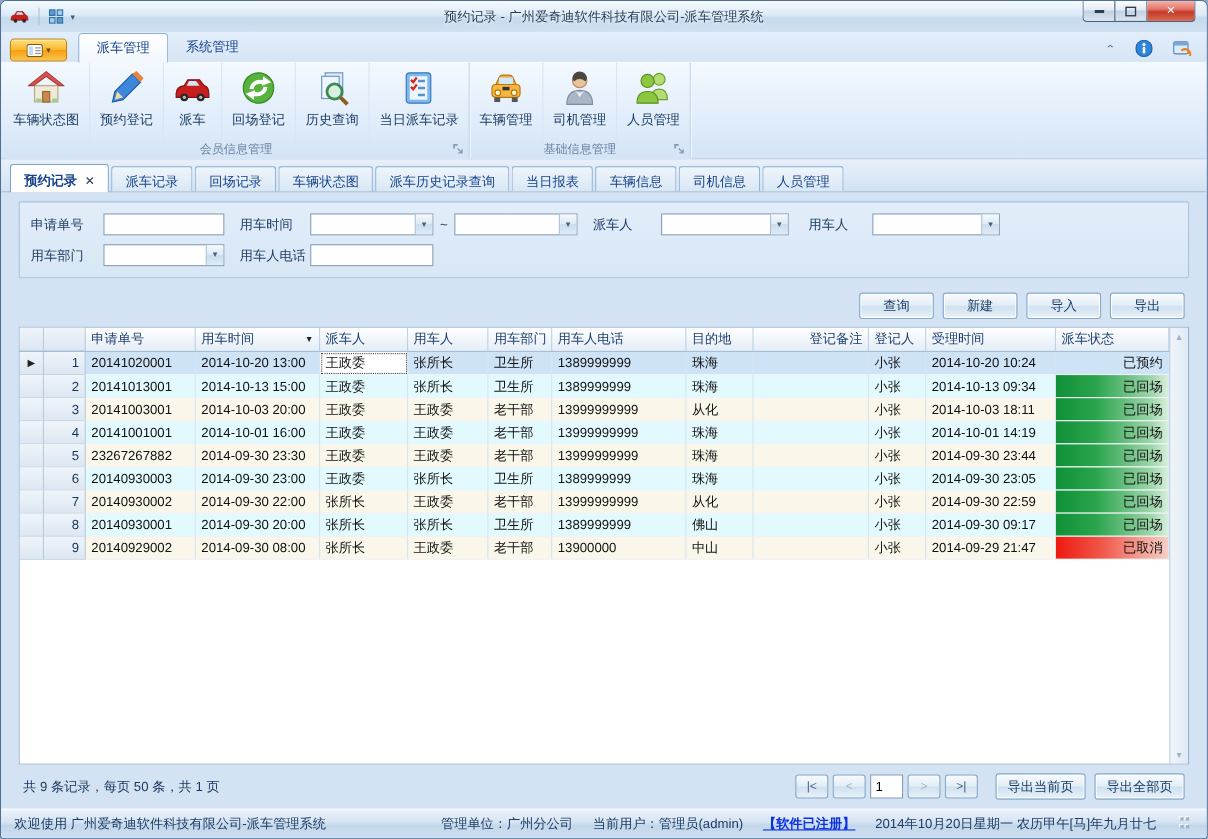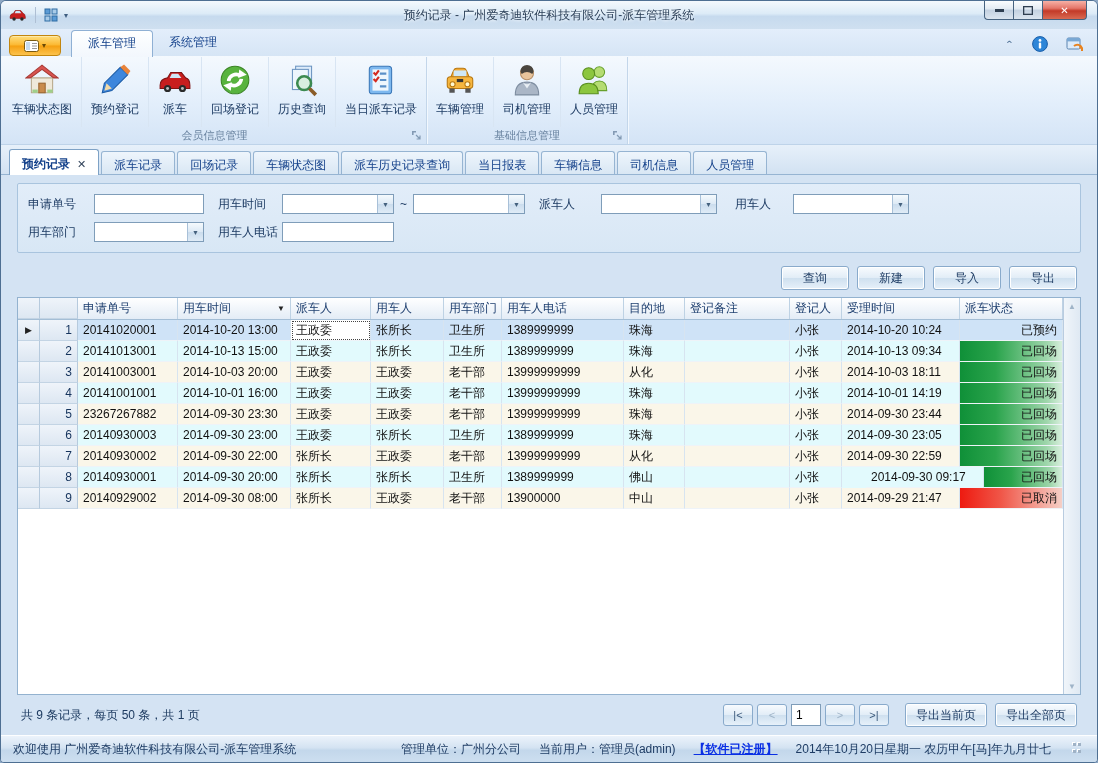--- a/index.html
+++ b/index.html
@@ -421,21 +421,21 @@
             </div>
             <div class="hcell" style="width: 58px;">
               <span>用车部门</span>
             </div>
             <div class="hcell" style="width: 122px;">
               <span>用车人电话</span>
             </div>
             <div class="hcell" style="width: 61px;">
               <span>目的地</span>
             </div>
-            <div class="hcell" style="width: 105px;">
+            <div class="hcell" style="width: 105px; justify-content: flex-end;">
               <span>登记备注</span>
             </div>
             <div class="hcell" style="width: 52px;">
               <span>登记人</span>
             </div>
             <div class="hcell" style="width: 118px;">
               <span>受理时间</span>
             </div>
             <div class="hcell" style="flex: 1 1 0%;">
               <span>派车状态</span>
@@ -552,21 +552,21 @@
               <div class="gcell gutter num" style="width: 38px;">8</div>
               <div class="gcell" style="width: 100px;">20140930001</div>
               <div class="gcell" style="width: 113px;">2014-09-30 20:00</div>
               <div class="gcell" style="width: 80px;">张所长</div>
               <div class="gcell" style="width: 73px;">张所长</div>
               <div class="gcell" style="width: 58px;">卫生所</div>
               <div class="gcell" style="width: 122px;">1389999999</div>
               <div class="gcell" style="width: 61px;">佛山</div>
               <div class="gcell" style="width: 105px;"></div>
               <div class="gcell" style="width: 52px;">小张</div>
-              <div class="gcell" style="width: 118px; margin-left: 24px;">2014-09-30 09:17</div>
+              <div class="gcell" style="width: 118px;">2014-09-30 09:17</div>
               <div class="gcell st st-returned" style="flex: 1 1 0%;">已回场</div>
             </div>
             <div class="grow ">
               <div class="gcell gutter marker" style="width: 22px;"></div>
               <div class="gcell gutter num" style="width: 38px;">9</div>
               <div class="gcell" style="width: 100px;">20140929002</div>
               <div class="gcell" style="width: 113px;">2014-09-30 08:00</div>
               <div class="gcell" style="width: 80px;">张所长</div>
               <div class="gcell" style="width: 73px;">王政委</div>
               <div class="gcell" style="width: 58px;">老干部</div>

